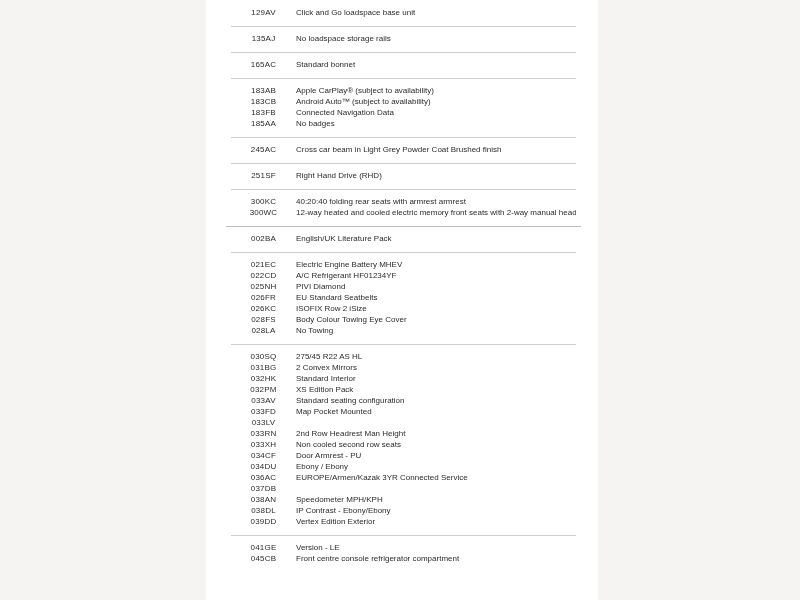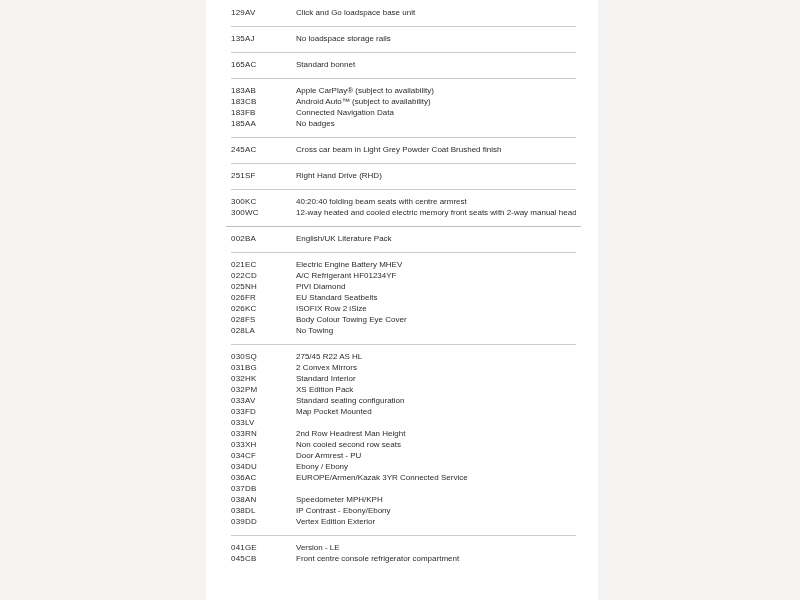--- a/index.html
+++ b/index.html
@@ -30,20 +30,21 @@
     display: flex;
     align-items: baseline;
     font-size: 8px;
     line-height: 11px;
     color: #2b2b2b;
   }
   .option-code {
     width: 65px;
     flex: none;
     letter-spacing: 0.2px;
+    text-align: center;
   }
   .option-desc {
     flex: 1;
     white-space: nowrap;
     overflow: hidden;
   }
   hr.group-divider {
     border: 0;
     border-top: 1px solid #cccccc;
     margin: 8px 0 6px 0;
@@ -111,21 +112,21 @@
           <div class="option-group">
             <div class="option-row">
               <span class="option-code">251SF</span>
               <span class="option-desc">Right Hand Drive (RHD)</span>
             </div>
           </div>
           <hr class="group-divider">
           <div class="option-group">
             <div class="option-row">
               <span class="option-code">300KC</span>
-              <span class="option-desc">40:20:40 folding beam seats with centre armrest</span>
+              <span class="option-desc">40:20:40 folding rear seats with armrest armrest</span>
             </div>
             <div class="option-row">
               <span class="option-code">300WC</span>
               <span class="option-desc">12-way heated and cooled electric memory front seats with 2-way manual headrests</span>
             </div>
           </div>
         </section>
         <hr class="section-divider">
         <section>
           <div class="option-group">

